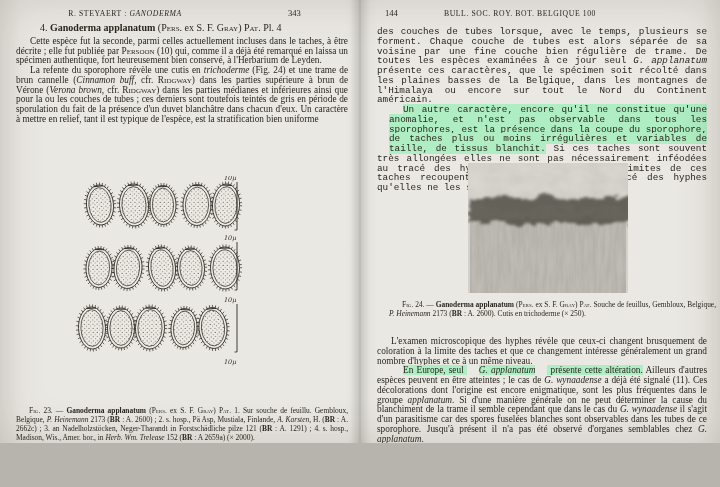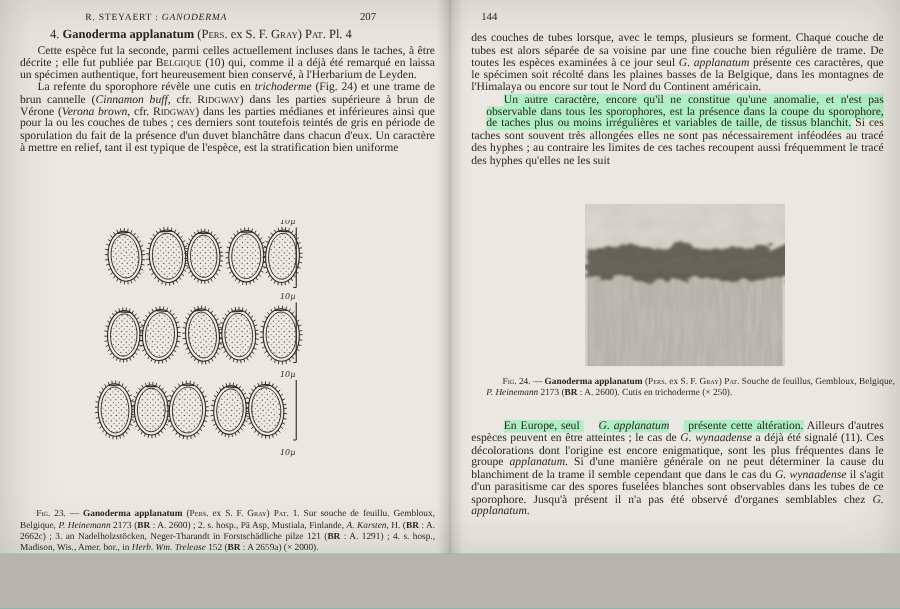--- a/index.html
+++ b/index.html
@@ -1,16 +1,16 @@
 <!DOCTYPE html>
 <html><head>
 <meta charset="utf-8">
 <style>
   html,body{margin:0;padding:0;background:#b7b4ae;}
-  .spread{position:relative;width:720px;height:443px;background:#14b8a6;
+  .spread{position:relative;width:720px;height:443px;background:#737373;
     font-family:"Liberation Serif","DejaVu Serif",serif;color:#29261f;overflow:hidden;}
   .spread::after{content:'';position:absolute;inset:0;pointer-events:none;
     box-shadow:inset 0 0 46px rgba(60,55,45,0.18);}
   .page{position:absolute;top:0;width:360px;height:487px;}
   #page-left{left:0;background:linear-gradient(90deg,#e2e0da 0%,#eae8e3 6%,#eae8e3 96%,#e0ded8 100%);}
   #page-right{left:360px;background:linear-gradient(90deg,#e0ded8 0%,#eae8e3 5%,#eae8e3 95%,#e2e0da 100%);}
   .spine{position:absolute;left:350px;top:0;width:20px;height:487px;pointer-events:none;
     background:linear-gradient(90deg,rgba(0,0,0,0) 0%,rgba(0,0,0,0.10) 42%,rgba(0,0,0,0.17) 50%,rgba(0,0,0,0.09) 58%,rgba(0,0,0,0) 100%);}
   .runhead{position:absolute;top:9px;font-size:7.7px;letter-spacing:0.6px;white-space:nowrap;}
   .pagenum{position:absolute;top:8px;font-size:8.6px;}
@@ -29,25 +29,25 @@
   .figure-box{position:absolute;}
   svg text{font-family:"DejaVu Serif",serif;}
 </style>
 </head>
 <body>
 
 <div class="spread">
 
   <div class="page" id="page-left">
     <div class="runhead" style="left:45px;width:160px;text-align:center;"><span>R. STEYAERT : </span><span class="i">GANODERMA</span></div>
-    <div class="pagenum" style="left:288px;">207</div>
+    <div class="pagenum" style="left:288px;">343</div>
 
     <div class="body-text" style="left:16px;top:23px;width:332px;">
       <h4 class="section-heading"><span>4. </span><span class="b">Ganoderma applanatum</span><span> (</span><span class="sc">Pers.</span><span> ex S. F. </span><span class="sc">Gray</span><span>) </span><span class="sc">Pat.</span><span> Pl. 4</span></h4>
-      <p><span>Cette espèce fut la seconde, parmi celles actuellement incluses dans le taches, à être décrite ; elle fut publiée par </span><span class="sc">Belgique</span><span> (10) qui, comme il a déjà été remarqué en laissa un spécimen authentique, fort heureusement bien conservé, à l'Herbarium de Leyden.</span></p>
+      <p><span>Cette espèce fut la seconde, parmi celles actuellement incluses dans le taches, à être décrite ; elle fut publiée par </span><span class="sc">Persoon</span><span> (10) qui, comme il a déjà été remarqué en laissa un spécimen authentique, fort heureusement bien conservé, à l'Herbarium de Leyden.</span></p>
       <p><span>La refente du sporophore révèle une cutis en </span><span class="i">trichoderme</span><span> (Fig. 24) et une trame de brun cannelle (</span><span class="i">Cinnamon buff</span><span>, cfr. </span><span class="sc">Ridgway</span><span>) dans les parties supérieure à brun de Vérone (</span><span class="i">Verona brown</span><span>, cfr. </span><span class="sc">Ridgway</span><span>) dans les parties médianes et inférieures ainsi que pour la ou les couches de tubes ;  ces derniers sont toutefois teintés de gris en période de sporulation du fait de la présence d'un duvet blanchâtre dans chacun d'eux.  Un caractère à mettre en relief, tant il est typique de l'espèce, est la stratification bien uniforme</span></p>
     </div>
 
     <div class="figure-box" style="left:50px;top:176px;">
       <svg id="spore-svg" width="210" height="238" viewBox="0 0 210 238">
         <defs>
           <pattern id="dots" width="4.2" height="4.2" patternUnits="userSpaceOnUse">
             <circle cx="1" cy="1.1" r="0.55" fill="#3c382f"></circle>
             <circle cx="3.1" cy="3.2" r="0.45" fill="#3c382f"></circle>
           </pattern>
@@ -155,22 +155,23 @@
         </svg>
     </div>
 
     <div class="caption" style="left:16px;top:406px;width:332px;">
       <p><span class="sc">Fig. 23.</span><span> — </span><span class="b">Ganoderma applanatum</span><span> (</span><span class="sc">Pers.</span><span> ex S. F. </span><span class="sc">Gray</span><span>) </span><span class="sc">Pat.</span><span> 1. Sur souche de feuillu. Gembloux, Belgique, </span><span class="i">P. Heinemann</span><span> 2173 (</span><span class="b">BR</span><span> : A. 2600) ;  2. s. hosp., Pä Asp, Mustiala, Finlande, </span><span class="i">A. Karsten</span><span>, H. (</span><span class="b">BR</span><span> : A. 2662c) ;  3. an Nadelholzstöcken, Neger-Tharandt in Forstschädliche pilze 121 (</span><span class="b">BR</span><span> : A. 1291) ;  4. s. hosp.,  Madison, Wis., Amer. bor., in </span><span class="i">Herb. Wm. Trelease</span><span> 152 (</span><span class="b">BR</span><span> : A 2659a)  (× 2000).</span></p>
     </div>
   </div>
 
   <div class="page" id="page-right">
     <div class="pagenum" style="left:25px;">144</div>
-
-    <div class="body-text" style="left:17px;top:27px;width:330px;">
+    <div class="runhead" style="left:50px;width:220px;text-align:center;">BULL. SOC. ROY. BOT. BELGIQUE 100</div>
+
+    <div class="body-text" style="left:17px;top:27px;width:330px;font-family:Liberation Mono, monospace;">
       <p class="noindent"><span>des couches de tubes lorsque, avec le temps, plusieurs se forment.  Chaque couche de tubes est alors séparée de sa voisine par une fine couche bien régulière de trame.  De toutes les espèces examinées à ce jour seul </span><span class="i">G. applanatum</span><span> présente ces caractères, que le spécimen soit récolté dans les plaines basses de la Belgique, dans les montagnes de l'Himalaya ou encore sur tout le Nord du Continent américain.</span></p>
       <p><span class="hl">Un autre caractère, encore qu'il ne constitue qu'une anomalie, et n'est pas observable dans tous les sporophores, est la présence dans la coupe du sporophore, de taches plus ou moins irrégulières et variables de taille, de tissus blanchit.</span><span>  Si ces taches sont souvent très allongées elles ne sont pas nécessairement inféodées au tracé des hyphes ; au contraire les limites de ces taches recoupent aussi fréquemment le tracé des hyphes qu'elles ne les suit</span></p>
     </div>
 
     <div class="figure-box" style="left:108px;top:163px;">
       <svg width="160" height="130" viewBox="0 0 160 130">
         <defs>
           <filter id="ph-fib" x="-15%" y="-15%" width="130%" height="130%">
             <feTurbulence type="fractalNoise" baseFrequency="0.24 0.035" numOctaves="3" seed="7" result="t"></feTurbulence>
             <feColorMatrix in="t" type="matrix" values="0 0 0 0 0.34  0 0 0 0 0.33  0 0 0 0 0.29  0 0 0 0.55 0" result="tc"></feColorMatrix>
@@ -201,18 +202,19 @@
         <rect x="-4" y="30" width="168" height="26" fill="#55524a" opacity="0.88" filter="url(#ph-band)"></rect>
         <rect x="-4" y="40" width="168" height="12" fill="#6b675f" opacity="0.6" filter="url(#ph-band)"></rect>
       </svg>
     </div>
 
     <div class="caption" style="left:29px;top:300px;width:327px;">
       <p><span class="sc">Fig. 24.</span><span> — </span><span class="b">Ganoderma applanatum</span><span> (</span><span class="sc">Pers.</span><span> ex S. F. </span><span class="sc">Gray</span><span>) </span><span class="sc">Pat.</span><span> Souche de feuillus, Gembloux, Belgique, </span><span class="i">P. Heinemann</span><span> 2173 (</span><span class="b">BR</span><span> : A. 2600). Cutis en trichoderme (× 250).</span></p>
     </div>
 
     <div class="body-text" style="left:17px;top:337px;width:330px;">
+      <p><span>L'examen microscopique des hyphes révèle que ceux-ci changent brusquement de coloration à la limite des taches et que ce changement intéresse généralement un grand nombre d'hyphes et ce à un même niveau.</span></p>
       <p><span class="hl">En Europe, seul </span><span class="hl i">G. applanatum</span><span class="hl"> présente cette altération.</span><span>  Ailleurs d'autres espèces peuvent en être atteintes ; le cas de </span><span class="i">G. wynaadense</span><span> a déjà été signalé (11). Ces décolorations dont l'origine est encore enigmatique, sont les plus fréquentes dans le groupe </span><span class="i">applanatum</span><span>.  Si d'une manière générale on ne peut déterminer la cause du blanchiment de la trame il semble cependant que dans le cas du </span><span class="i">G. wynaadense</span><span> il s'agit d'un parasitisme car des spores fuselées blanches sont observables dans les tubes de ce sporophore.  Jusqu'à présent il n'a pas été observé d'organes semblables chez </span><span class="i">G. applanatum</span><span>.</span></p>
     </div>
   </div>
 
   <div class="spine"></div>
 </div>
 
 </body></html>

